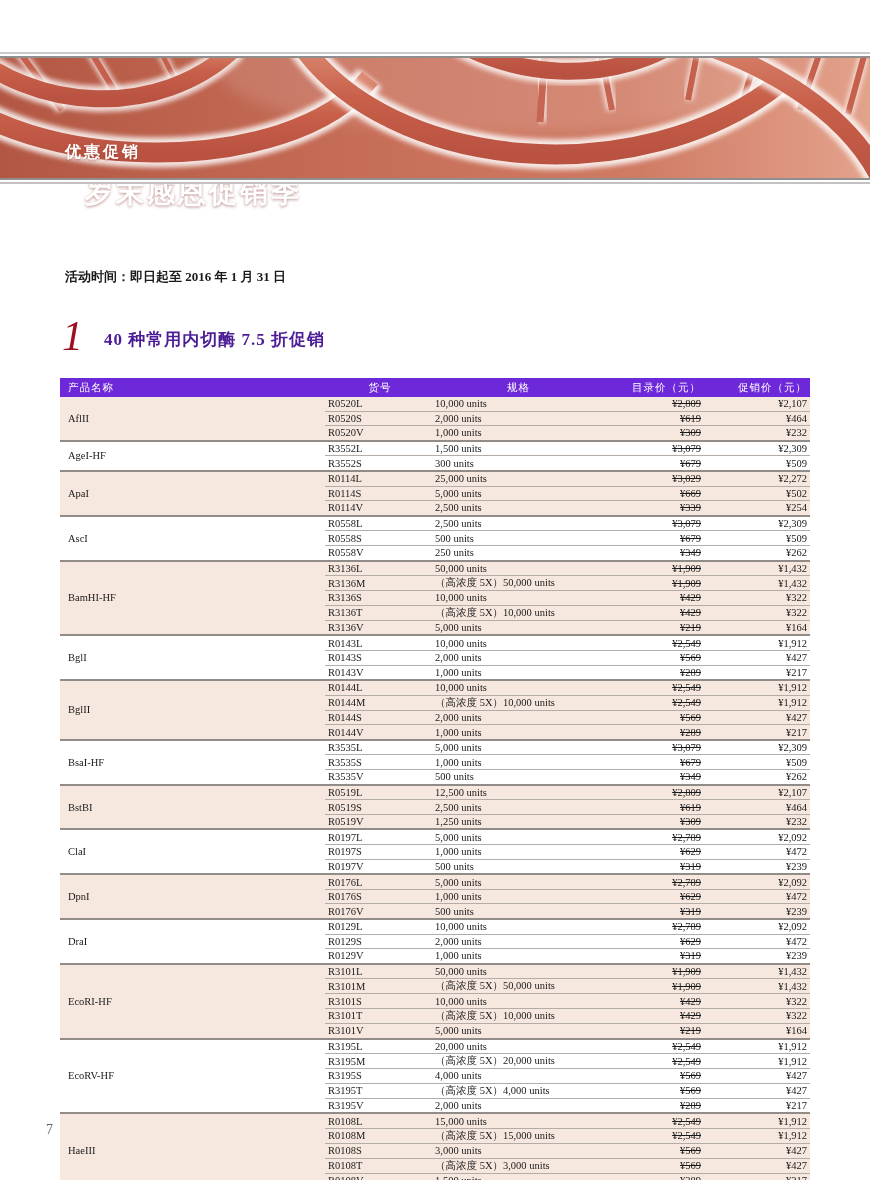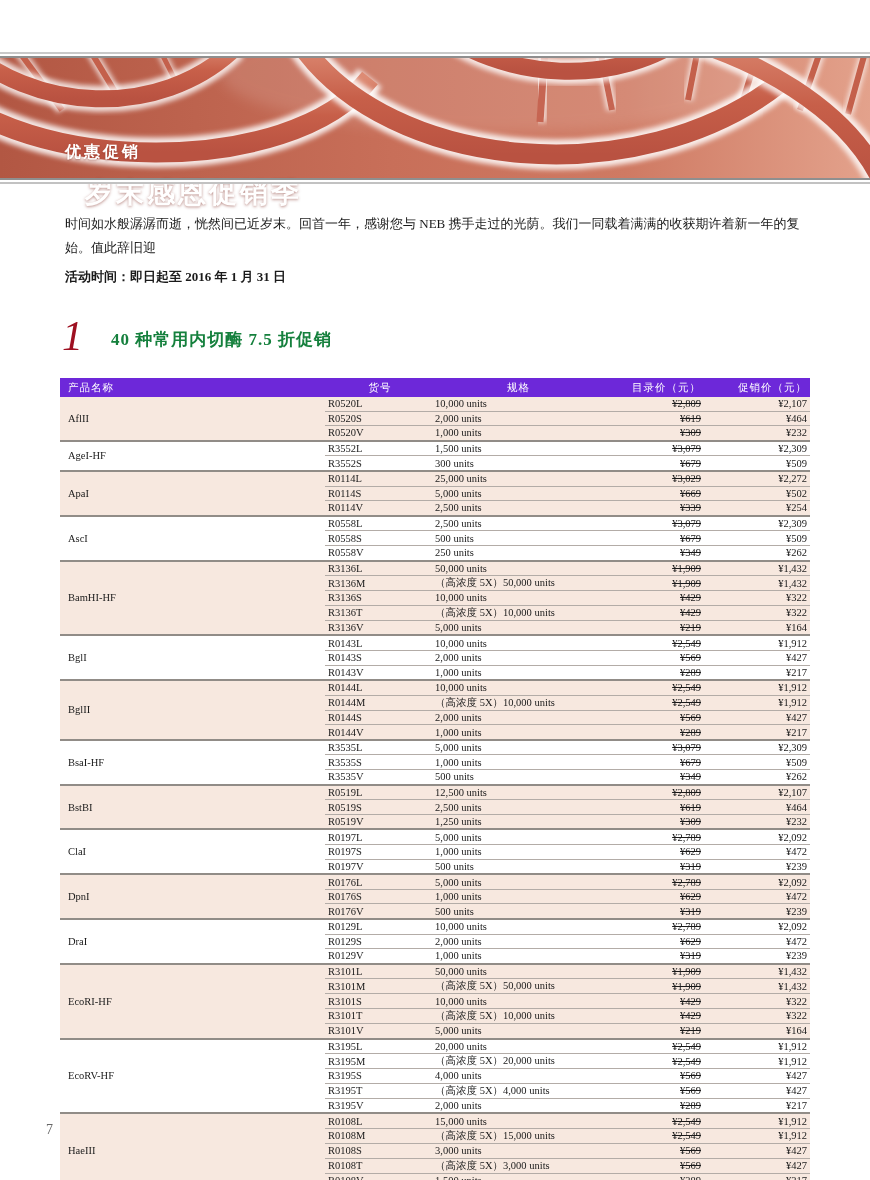--- a/index.html
+++ b/index.html
@@ -24,21 +24,21 @@
   }
   
   .intro{position:absolute;left:65px;top:212px;width:748px;font-size:13px;line-height:24px;}
   .activity{position:absolute;left:65px;top:268px;font-size:13px;font-weight:bold;}
   
   .section-head{position:absolute;left:62px;top:314px;display:flex;align-items:flex-end;}
   .section-num{
     font-style:italic;font-size:42px;line-height:44px;color:#9e1021;
     font-family:"Liberation Serif","DejaVu Serif",serif;
   }
-  .section-title{font-size:17px;font-weight:bold;color:#15803d;margin-left:28px;padding-bottom:7px;letter-spacing:1px;}
+  .section-title{font-size:17px;font-weight:bold;color:#4c1d95;margin-left:21px;padding-bottom:7px;letter-spacing:1px;}
   
   .pricing{
     position:absolute;left:60px;top:378px;width:750px;
     border-collapse:collapse;table-layout:fixed;font-size:10.5px;
     border-bottom:2px solid #8f8a85;
   }
   .pricing thead th{
     background:#6d28d9;color:#ffffff;font-weight:normal;font-size:10.5px;
     height:19px;padding:0;letter-spacing:1px;
   }
@@ -140,21 +140,20 @@
         <path d="M 640,-30 C 760,-5 850,55 882,125" stroke="url(#tube)" stroke-width="18"></path>
       </g>
     </svg>
     <div class="banner-eyebrow">优惠促销</div>
     <div class="banner-title">岁末感恩促销季</div>
   </div>
 
   <div class="rule rule-bottom"></div>
 
   <div class="intro">
-    <div>时间如水般潺潺而逝，恍然间已近岁末。回首一年，感谢您与 NEB 携手走过的光荫。我们一同载着满满的收获期许着新一年的复始。值此辞旧迎</div>
   </div>
 
   <div class="activity">活动时间：即日起至 2016 年 1 月 31 日</div>
 
   <div class="section-head">
     <span class="section-num">1</span>
     <span class="section-title">40 种常用内切酶 7.5 折促销</span>
   </div>
 
   <table class="pricing">

